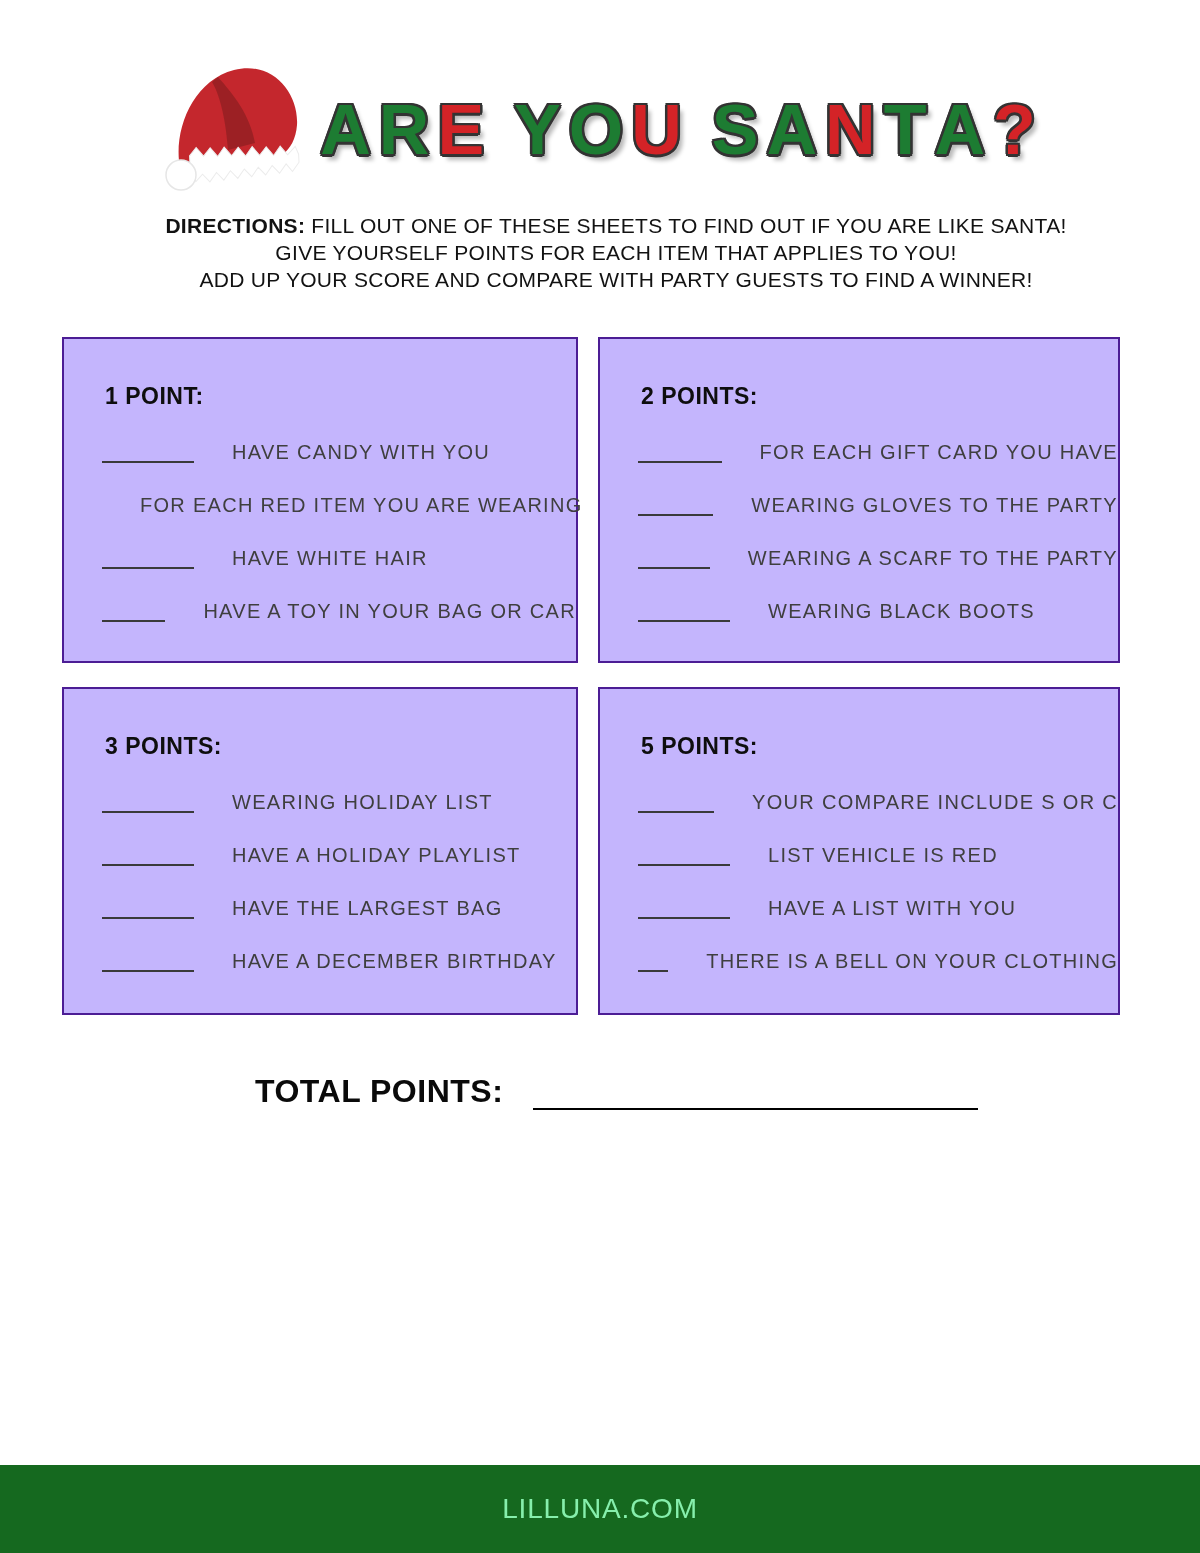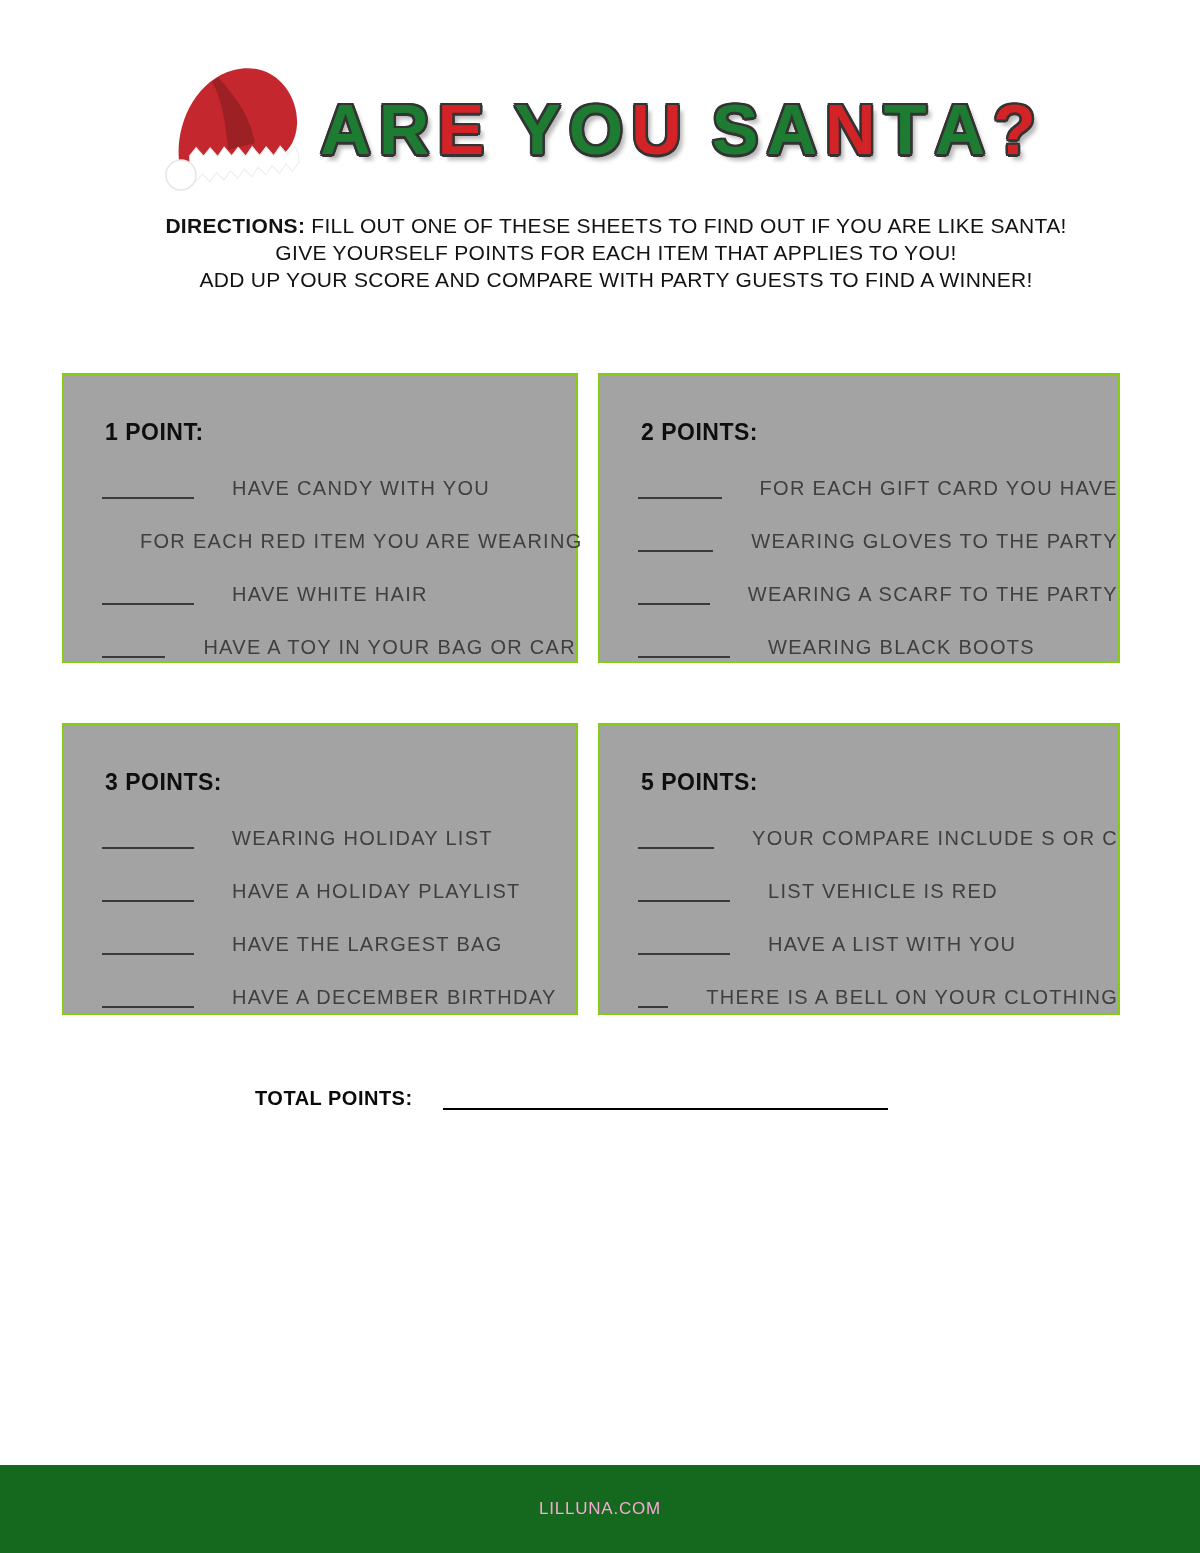--- a/index.html
+++ b/index.html
@@ -35,45 +35,45 @@
     text-align:center; font-size:21px; line-height:27px; color:#121212;
     letter-spacing:0.3px;
   }
   .directions b { font-weight:700; }
   
   .boxes-grid {
     position:absolute; top:337px; left:62px;
     display:grid; grid-template-columns:516px 522px;
     grid-template-rows:326px 328px; column-gap:20px; row-gap:24px;
   }
-  .score-box { border:2px solid #84cc16; background:#a3a3a3;margin-top:36px; }
+  .score-box { border:2px solid #4c1d95; background:#c4b5fd; }
   .box-heading {
     margin:44px 0 30px 41px;
     font-size:23px; font-weight:700; color:#0e0e0e; letter-spacing:0.5px;
   }
   .score-row { display:flex; align-items:flex-end; margin:0 0 30px 38px; height:23px; }
   .blank-line { width:92px; height:100%; border-bottom:2px solid #3a3a3a; }
   .item-label {
     margin-left:38px; font-size:20px; line-height:1.1;
     letter-spacing:1.3px; color:#3f3f3f; white-space:nowrap;
   }
   
   .total-row {
     position:absolute; top:1080px; left:255px;
     display:flex; align-items:flex-end; height:30px;
   }
-  .total-label { font-size:20px; font-weight:700; color:#0a0a0a; letter-spacing:0.5px; }
+  .total-label { font-size:32px; font-weight:700; color:#0a0a0a; letter-spacing:0.5px; }
   .total-line { width:445px; margin-left:30px; height:100%; border-bottom:2px solid #000; }
   
   .footer {
     position:absolute; left:0; bottom:0; width:100%; height:88px;
     background:var(--footer-green);
     display:flex; align-items:center; justify-content:center;
   }
-  .footer-text { color:#f9a8d4; font-size:17px; letter-spacing:0.8px; font-weight:400; }
+  .footer-text { color:#86efac; font-size:28px; letter-spacing:0.8px; font-weight:400; }
 </style>
 </head>
 <body>
 
 <div class="page">
 
   <div class="header">
     <svg class="hat" viewBox="0 0 150 150" aria-hidden="true">
       <path id="hat-cap" d="M20,115 C13,78 32,28 74,17 C112,7 139,40 137,72
                C136,86 130,96 123,101 L38,119 Z" fill="#c4272d"></path>

